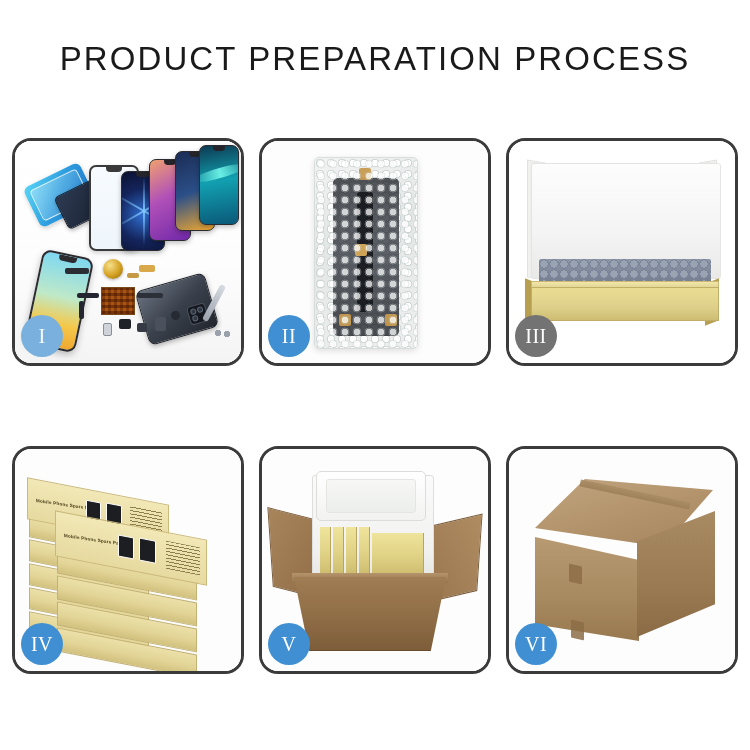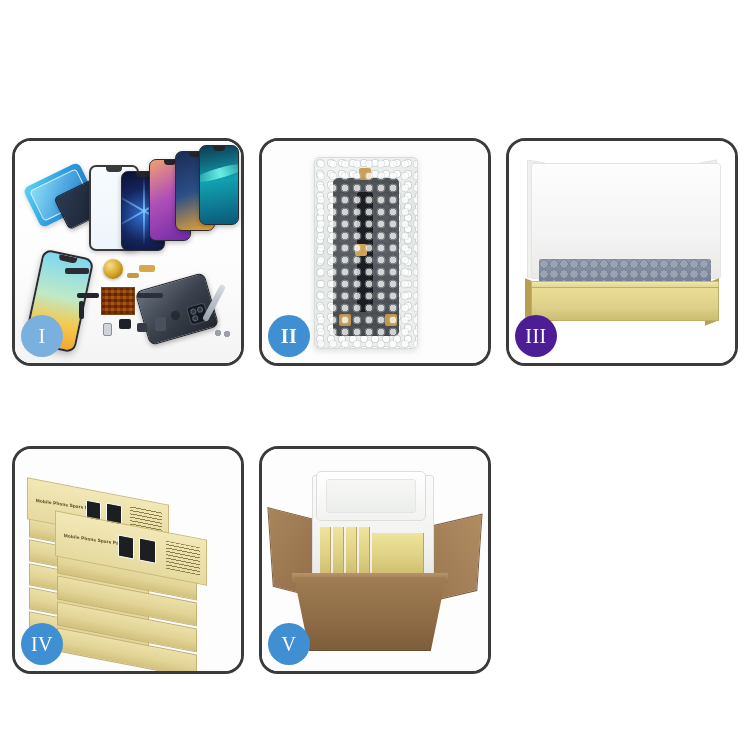--- a/index.html
+++ b/index.html
@@ -422,20 +422,21 @@
   }
   .tape-a { left:60px; top:116px; transform: skewY(13deg);}
   .tape-b { left:62px; top:172px; transform: skewY(13deg);}
 </style>
 </head>
 <body>
 
 <div class="page">
 
   <div class="header">
+    <div class="main-title">PRODUCT PREPARATION PROCESS</div>
   </div>
 
   <div class="grid">
 
     <div class="panel">
       <div class="panel-stage">
         <div class="p1-bg"></div>
 
         <div class="protector">
           <div class="protector-inner"></div>
@@ -494,37 +495,37 @@
         <div class="bubble-pack">
           <div class="inner-part"></div>
           <div class="inner-flex"></div>
           <div class="conn c1"></div>
           <div class="conn c2"></div>
           <div class="conn c3"></div>
           <div class="conn c4"></div>
           <div class="bubble-overlay"></div>
         </div>
       </div>
-      <div class="badge" style="background: rgb(63, 143, 210); font-weight: bold;">
+      <div class="badge" style="background: rgb(63, 143, 210);">
         <span>II</span>
       </div>
     </div>
 
     <div class="panel">
       <div class="panel-stage p3">
         <div class="lid-l"></div>
         <div class="lid-r"></div>
         <div class="foam-back"></div>
         <div class="bubble-layer"></div>
         <div class="box3-left"></div>
         <div class="box3-right"></div>
         <div class="box3-rim"></div>
         <div class="box3-front"></div>
       </div>
-      <div class="badge" style="background: #4c1d95;">
+      <div class="badge" style="background: #737373;">
         <span>III</span>
       </div>
     </div>
 
     <div class="panel">
       <div class="panel-stage">
         <div class="stack">
 
           <div class="sbox" style="left:8px;  top:60px;  width:120px; height:22px; transform:skewY(11deg);"></div>
           <div class="sbox" style="left:8px;  top:84px;  width:120px; height:22px; transform:skewY(11deg);"></div>
@@ -574,15 +575,28 @@
           <div class="yb" style="left:52px;  width:52px; top:6px; height:42px;"></div>
         </div>
         <div class="carton-rim"></div>
         <div class="carton-front"></div>
       </div>
       <div class="badge" style="background: rgb(63, 143, 210);">
         <span>V</span>
       </div>
     </div>
 
+    <div class="panel">
+      <div class="panel-stage">
+        <div class="c6-top"></div>
+        <div class="c6-seam"></div>
+        <div class="c6-left"></div>
+        <div class="c6-right"></div>
+        <div class="tape tape-a"></div>
+        <div class="tape tape-b"></div>
+      </div>
+      <div class="badge" style="background: rgb(63, 143, 210);">
+        <span>VI</span>
+      </div>
+    </div>
 
   </div>
 </div>
 
 </body></html>

